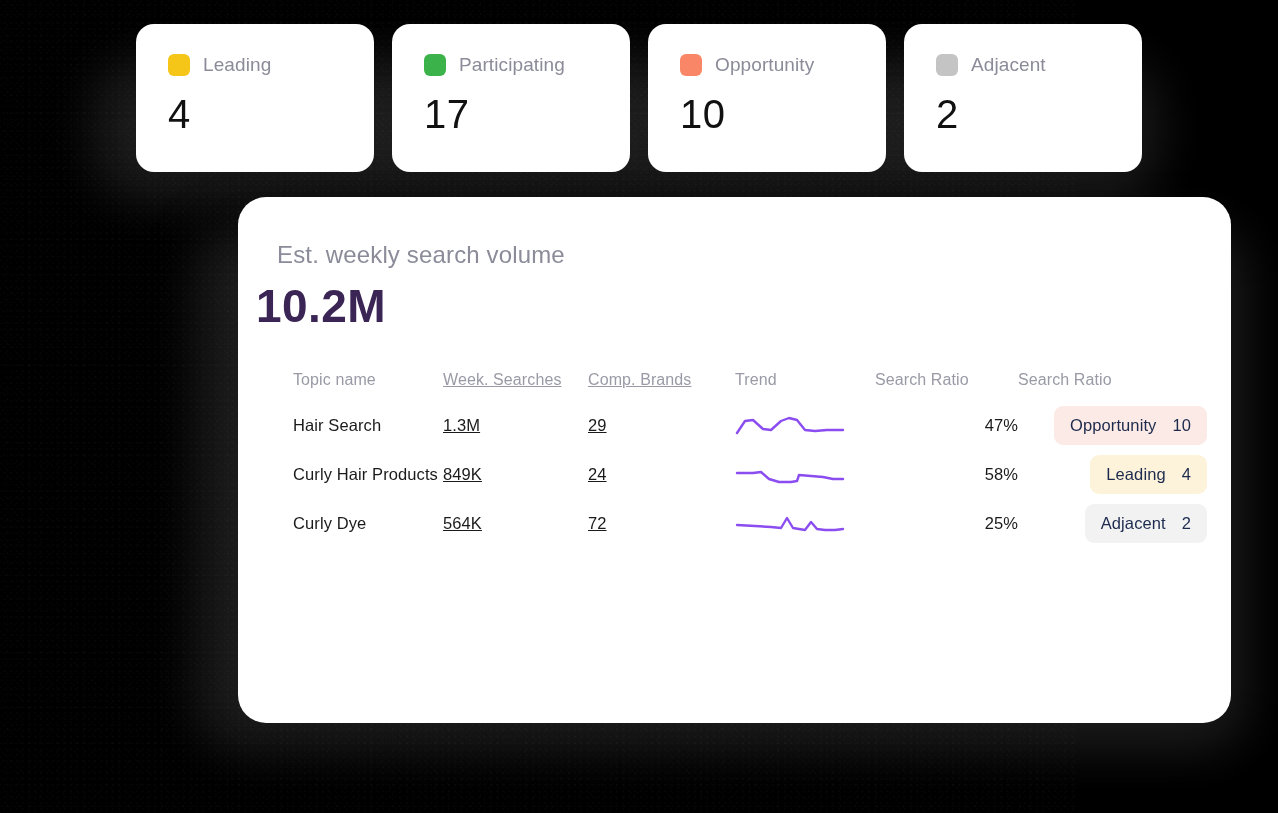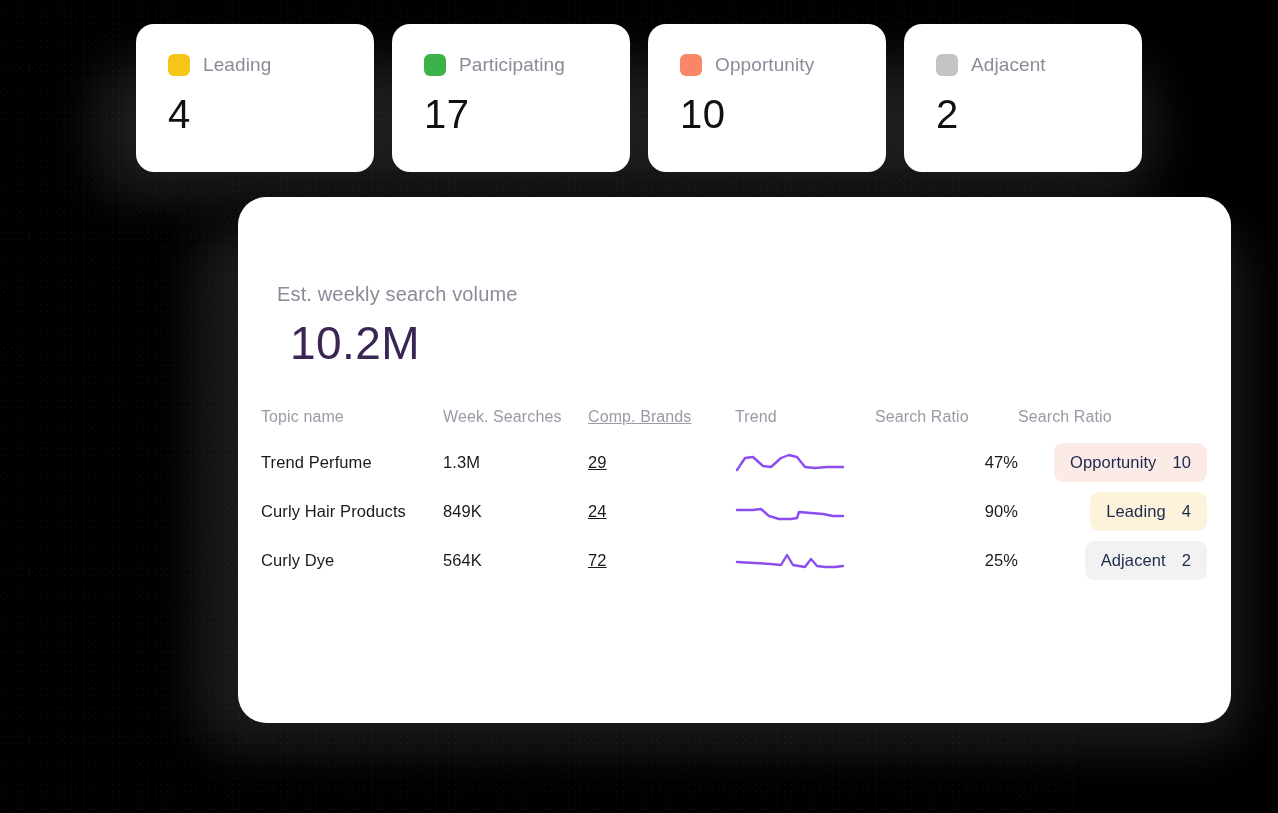--- a/index.html
+++ b/index.html
@@ -106,30 +106,29 @@
     top: 197px;
     width: 993px;
     height: 526px;
     background: #ffffff;
     border-radius: 28px;
     padding: 44px 0 0 0;
     z-index: 6;
   }
   .panel-subtitle {
     padding-left: 39px;
-    font-size: 20px;
+    font-size: 24px;
     color: #8b8b99;
     letter-spacing: .15px;
-    margin-top: 42px;
   }
   .panel-metric {
-    padding-left: 52px;
+    padding-left: 18px;
     margin-top: 14px;
     font-size: 46px;
-    font-weight: 400;
+    font-weight: 700;
     color: #3b2555;
     letter-spacing: .4px;
     line-height: 1;
   }
 
   
   table.topics {
     margin-top: 42px;
     width: 100%;
     border-collapse: collapse;
@@ -143,22 +142,22 @@
     padding-bottom: 12px;
     letter-spacing: .1px;
   }
   table.topics td {
     font-size: 16.5px;
     color: #1a1a1a;
     height: 49px;
     vertical-align: middle;
     letter-spacing: .1px;
   }
-  th.c-topic, td.c-topic   { padding-left: 23px; width: 205px; }
-  th.c-week,  td.c-week    { width: 145px; }
+  th.c-topic, td.c-topic   { padding-left: 55px; width: 205px; }
+  th.c-week,  td.c-week    { width: 145px; text-decoration: underline; }
   th.c-brands,td.c-brands  { width: 147px; text-decoration: underline; }
   th.c-trend, td.c-trend   { width: 140px; margin-top: 24px; }
   th.c-ratio, td.c-ratio   { width: 143px; text-align: right; }
   th.c-badge, td.c-badge   { text-align: right; padding-right: 24px; }
 
   td.c-trend { padding-right: 0; }
   .spark { display: block; width: 110px; height: 30px; overflow: visible; }
 
   .badge {
     display: inline-flex;
@@ -228,21 +227,21 @@
           <th class="c-topic">Topic name</th>
           <th class="c-week">Week. Searches</th>
           <th class="c-brands">Comp. Brands</th>
           <th class="c-trend">Trend</th>
           <th class="c-ratio">Search Ratio</th>
           <th class="c-badge">Search Ratio</th>
         </tr>
       </thead>
       <tbody id="topics-body">
           <tr>
-            <td class="c-topic">Trend Perfume</td>
+            <td class="c-topic">Hair Search</td>
             <td class="c-week">1.3M</td>
             <td class="c-brands">29</td>
             <td class="c-trend">
               <svg class="spark" viewBox="0 0 110 30" preserveAspectRatio="none">
                 <polyline points="2,22 10,10 18,9 28,18 36,19 46,10 54,7 62,9 70,19 80,20 92,19 100,19 108,19" fill="none" stroke="#8b4df0" stroke-width="2.4" stroke-linecap="round" stroke-linejoin="round"></polyline>
               </svg>
             </td>
             <td class="c-ratio">47%</td>
             <td class="c-badge"><span class="badge" style="background:#fbeae5">
                 <span class="b-label">Opportunity</span>
@@ -251,21 +250,21 @@
           </tr>
           <tr>
             <td class="c-topic">Curly Hair Products</td>
             <td class="c-week">849K</td>
             <td class="c-brands">24</td>
             <td class="c-trend">
               <svg class="spark" viewBox="0 0 110 30" preserveAspectRatio="none">
                 <polyline points="2,13 18,13 26,12 34,19 44,22 56,22 62,21 64,15 76,16 88,17 98,19 108,19" fill="none" stroke="#8b4df0" stroke-width="2.4" stroke-linecap="round" stroke-linejoin="round"></polyline>
               </svg>
             </td>
-            <td class="c-ratio">90%</td>
+            <td class="c-ratio">58%</td>
             <td class="c-badge"><span class="badge" style="background:#fdf3da">
                 <span class="b-label">Leading</span>
                 <span class="b-count">4</span>
               </span></td>
           </tr>
           <tr>
             <td class="c-topic">Curly Dye</td>
             <td class="c-week">564K</td>
             <td class="c-brands">72</td>
             <td class="c-trend">

